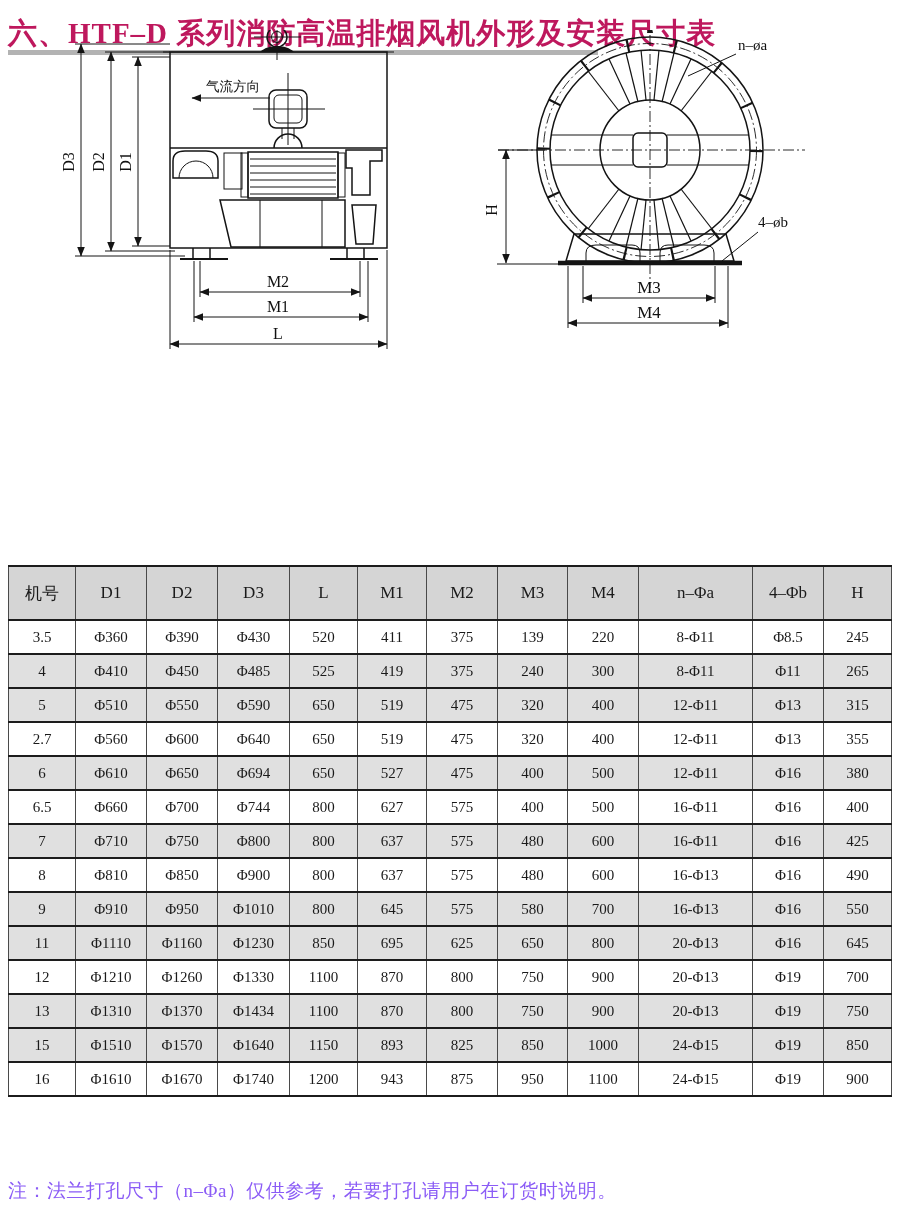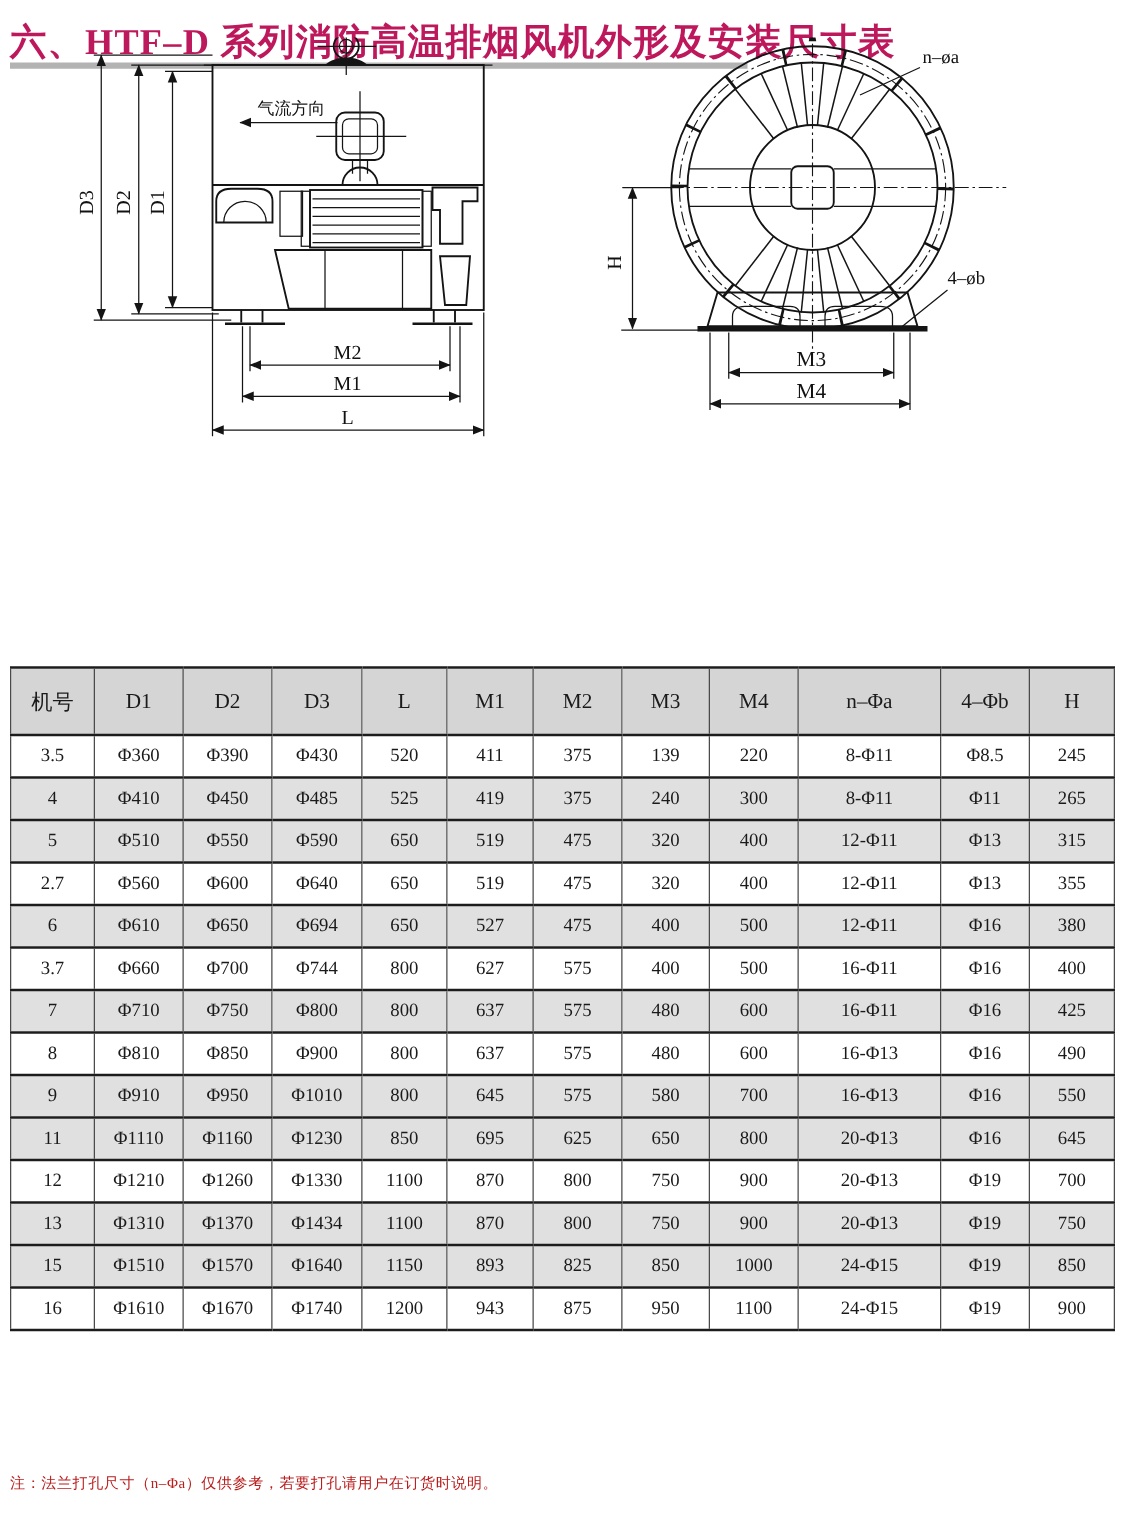--- a/index.html
+++ b/index.html
@@ -18,21 +18,21 @@
     color:#be185d;white-space:nowrap;
   }
   .title-bar{
     position:absolute;left:8px;top:50px;width:590px;height:5px;
     background:#b3b3b3;
   }
   
   .drawing{position:absolute;left:0;top:30px;width:898px;height:500px;}
   .drawing svg{display:block;}
   
-  .tbl-wrap{position:absolute;left:8px;top:533px;width:883px;}
+  .tbl-wrap{position:absolute;left:8px;top:565px;width:883px;}
   table.dims{
     border-collapse:collapse;table-layout:fixed;width:883px;
     font-family:"Liberation Serif","DejaVu Serif",serif;
   }
   table.dims th,table.dims td{
     border-left:1px solid #4a4a4a;
     border-right:1px solid #4a4a4a;
     border-top:2px solid #1c1c1c;
     border-bottom:2px solid #1c1c1c;
     text-align:center;vertical-align:middle;
@@ -42,21 +42,21 @@
   }
   table.dims th{
     height:52px;font-size:17px;font-weight:normal;
     background:#d5d5d5;
   }
   table.dims td{height:32px;font-size:15px;background:#ffffff;}
   table.dims tr.shade td{background:#e0e0e0;}
   
   .note{
     position:absolute;left:8px;top:1178px;width:860px;
-    font-size:12px;color:#b91c1c;letter-spacing:0.5px;
+    font-size:19px;color:#8b5cf6;letter-spacing:0.5px;
   }
   
   .ln{stroke:#141414;fill:none;}
   .thin{stroke-width:1;}
   .med{stroke-width:1.5;}
   .thick{stroke-width:2;}
   .cl{stroke:#141414;stroke-width:0.9;fill:none;stroke-dasharray:11 3 2 3;}
   .dim{stroke:#141414;stroke-width:1;fill:none;}
   .svgtxt{font-family:"Liberation Serif","DejaVu Serif",serif;fill:#111;}
 </style>
@@ -346,21 +346,21 @@
             <td>650</td>
             <td>527</td>
             <td>475</td>
             <td>400</td>
             <td>500</td>
             <td>12-Φ11</td>
             <td>Φ16</td>
             <td>380</td>
           </tr>
           <tr>
-            <td>3.7</td>
+            <td>6.5</td>
             <td>Φ660</td>
             <td>Φ700</td>
             <td>Φ744</td>
             <td>800</td>
             <td>627</td>
             <td>575</td>
             <td>400</td>
             <td>500</td>
             <td>16-Φ11</td>
             <td>Φ16</td>

